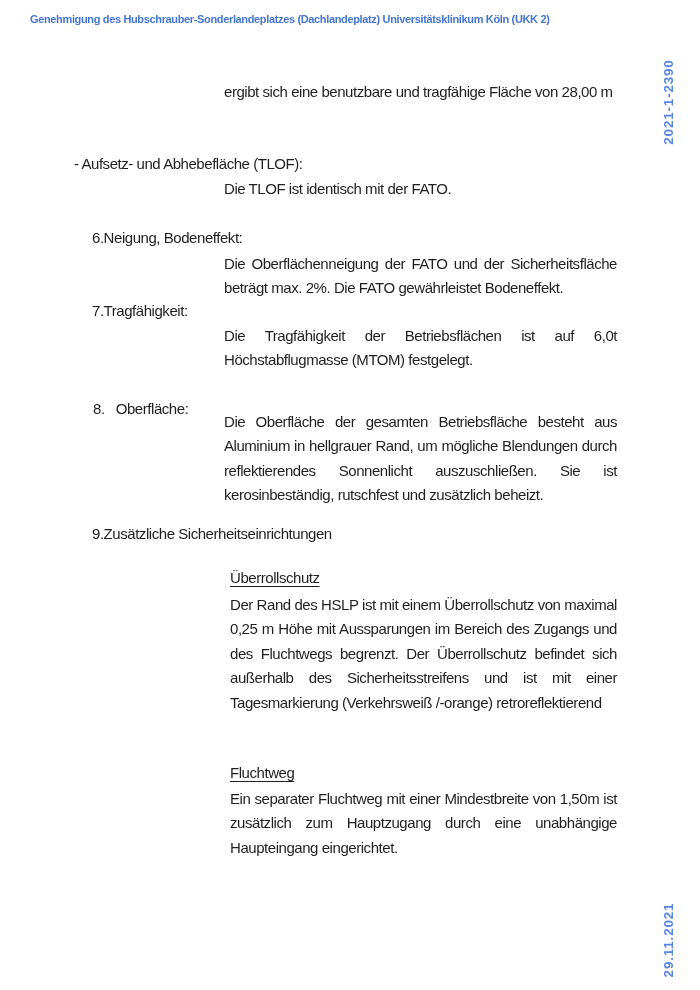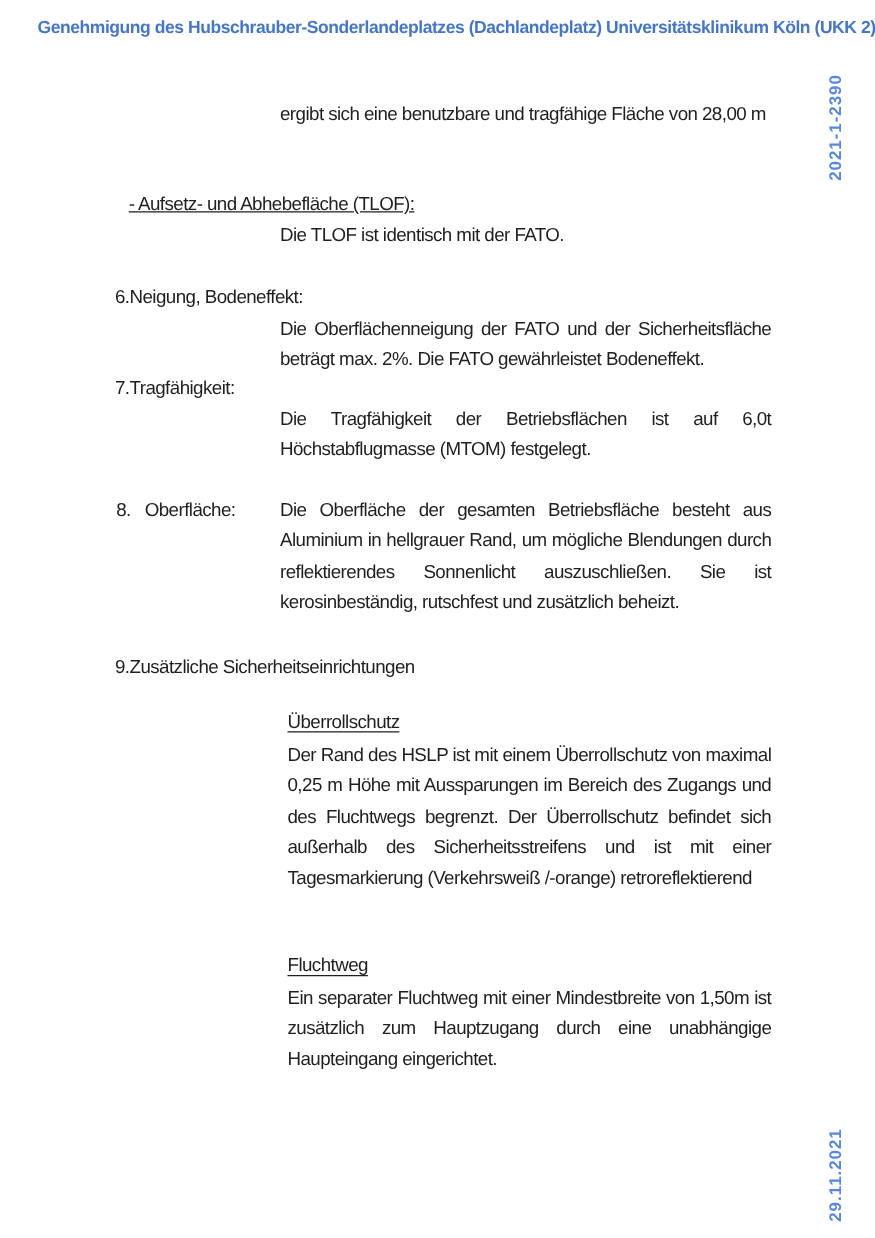--- a/index.html
+++ b/index.html
@@ -24,21 +24,21 @@
     position:absolute;
     font-size:15px;
     line-height:24.4px;
     letter-spacing:-0.45px;
   }
   .label{white-space:pre;}
   .header{
     position:absolute;
     left:30px;top:13px;
     width:640px;
-    font-size:14px;
+    font-size:11px;
     font-weight:bold;
     letter-spacing:-0.35px;
     color:var(--header_blue);
     white-space:nowrap;
   }
   .vtext{
     position:absolute;
     width:100px;height:20px;
     line-height:20px;
     text-align:center;
@@ -57,28 +57,28 @@
     text-underline-offset:3px;
   }
   .tline{
     text-align:justify;
     text-align-last:justify;
   }
   .tline:last-child{
     text-align-last:left;
   }
   .b-intro{left:224px;top:80px;width:393px;}
-  .b-tlof-label{left:103px;top:152px;text-decoration:underline;}
+  .b-tlof-label{left:74px;top:152px;}
   .b-tlof-text{left:224px;top:177px;}
   .b-item6-label{left:92px;top:226px;}
   .b-item6-text{left:224px;top:252px;width:393px;}
   .b-item7-label{left:92px;top:299px;}
   .b-item7-text{left:224px;top:324px;width:393px;}
   .b-item8-label{left:93px;top:397px;}
-  .b-item8-text{left:224px;top:397px;width:393px;}
+  .b-item8-text{left:224px;top:410px;width:393px;}
   .b-item9-label{left:92px;top:522px;}
   .b-ueber-heading{left:230px;top:566px;}
   .b-ueber-text{left:230px;top:593px;width:387px;}
   .b-flucht-heading{left:230px;top:761px;}
   .b-flucht-text{left:230px;top:787px;width:387px;}
 </style>
 </head>
 <body>
 
 <div class="page">

